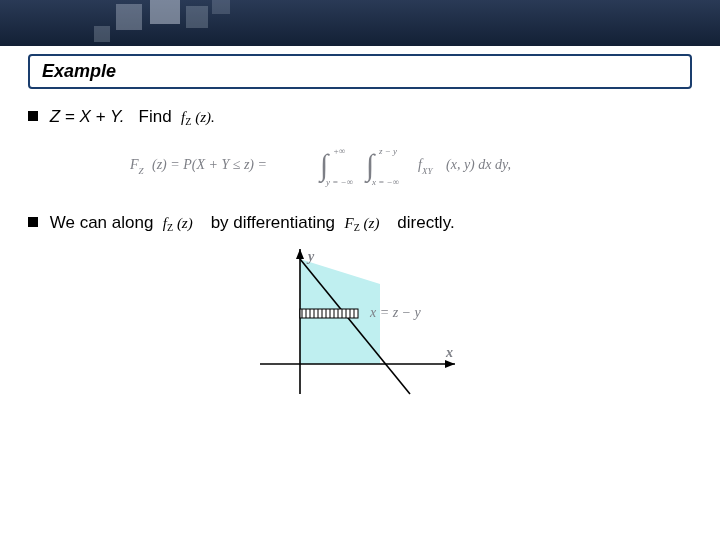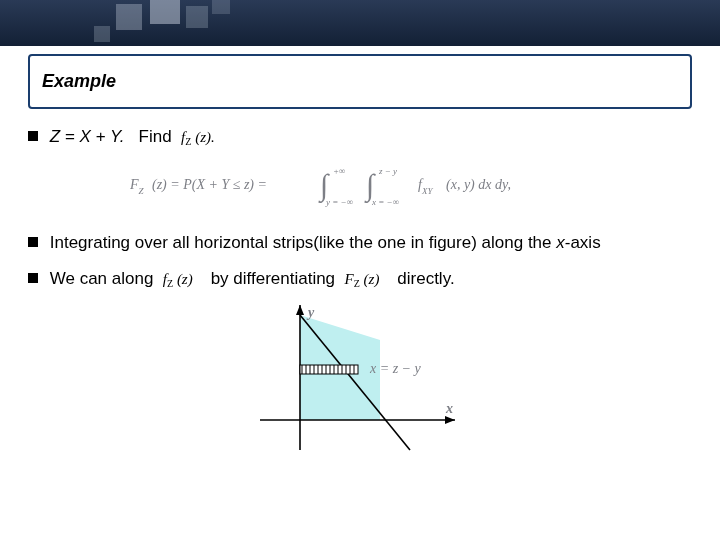--- a/index.html
+++ b/index.html
@@ -1,18 +1,18 @@
 <!DOCTYPE html>
 <html><head>
 <meta charset="utf-8">
 <style>
   html,body{margin:0;padding:0;width:720px;height:540px;font-family:Arial,Helvetica,sans-serif;background:#fff;overflow:hidden}
   .banner{position:relative;height:46px;background:linear-gradient(#2a3a56,#132035);overflow:hidden}
   .banner .sq{position:absolute;opacity:.35;background:#c9d2df}
-  .example-frame{margin:8px 28px 18px;border:2px solid #1a3d6d;border-radius:4px;padding:15px 12px}
+  .example-frame{margin:8px 28px 18px;border:2px solid #1a3d6d;border-radius:4px;padding:5px 12px}
   .example-title{font-style:italic;font-weight:bold;font-size:18px;color:#000}
   .content{padding:0 28px}
   .line{font-size:17px;color:#000;margin:16px 0}
   .blk{display:inline-block;width:10px;height:10px;background:#000;margin-right:7px;vertical-align:1px}
   .math-img{text-align:center;margin:12px 0 22px}
   .math-img svg{display:inline-block}
   .fig{text-align:center;margin-top:10px}
   .it{font-style:italic}
   .formula{font-family:'Times New Roman',serif;font-size:15px;font-style:italic}
   .sub{font-size:10px;font-style:normal}
@@ -56,24 +56,20 @@
 
       <text x="236" y="32" font-family="serif" font-size="30" fill="#7d7f86">∫</text>
       <text x="249" y="11" class="ftxt" style="font-size:9px">z − y</text>
       <text x="242" y="42" class="ftxt" style="font-size:9px">x = −∞</text>
 
       <text x="288" y="26" class="ftxt"><tspan>f</tspan><tspan class="fsub" dy="5">XY</tspan></text>
       <text x="316" y="26" class="ftxt">(x, y) dx dy,</text>
     </svg>
   </div>
 
-  <div class="line">
-    <span class="blk"></span>
-    <span>Integrating over all horizontal strips(like the one in figure) along the </span><span class="it">x</span><span>-axis</span>
-  </div>
 
   <div class="line">
     <span class="blk"></span>
     <span>We can along</span>&nbsp;
     <span class="formula">
       <span>f</span><span class="sub" style="vertical-align:-3px">Z</span>&nbsp;<span>(z)</span>
     </span>&nbsp;&nbsp;
     <span>by differentiating</span>&nbsp;
     <span class="formula">
       <span>F</span><span class="sub" style="vertical-align:-3px">Z</span>&nbsp;<span>(z)</span>

